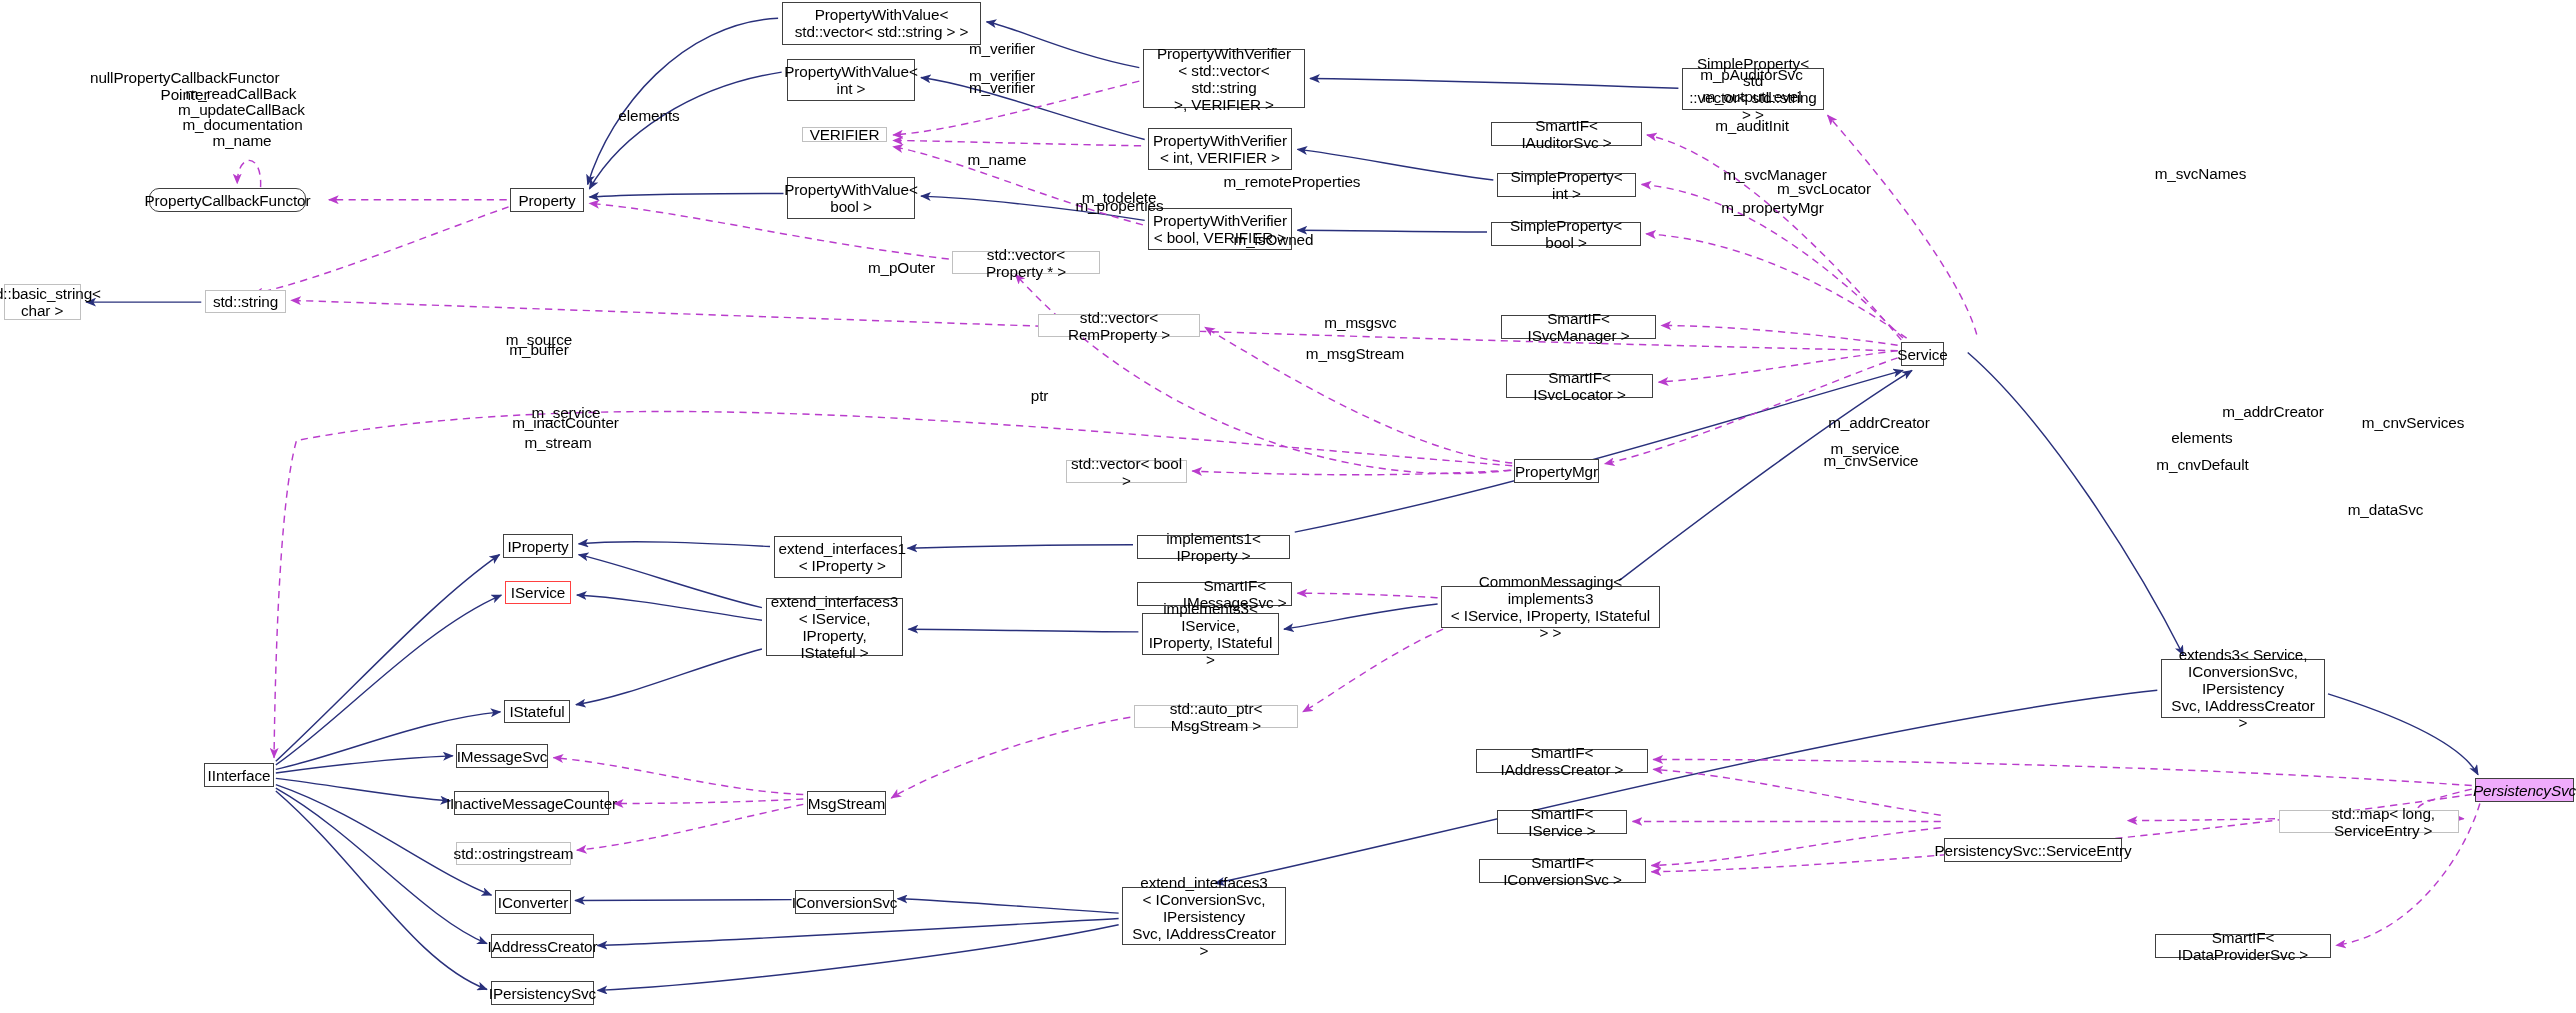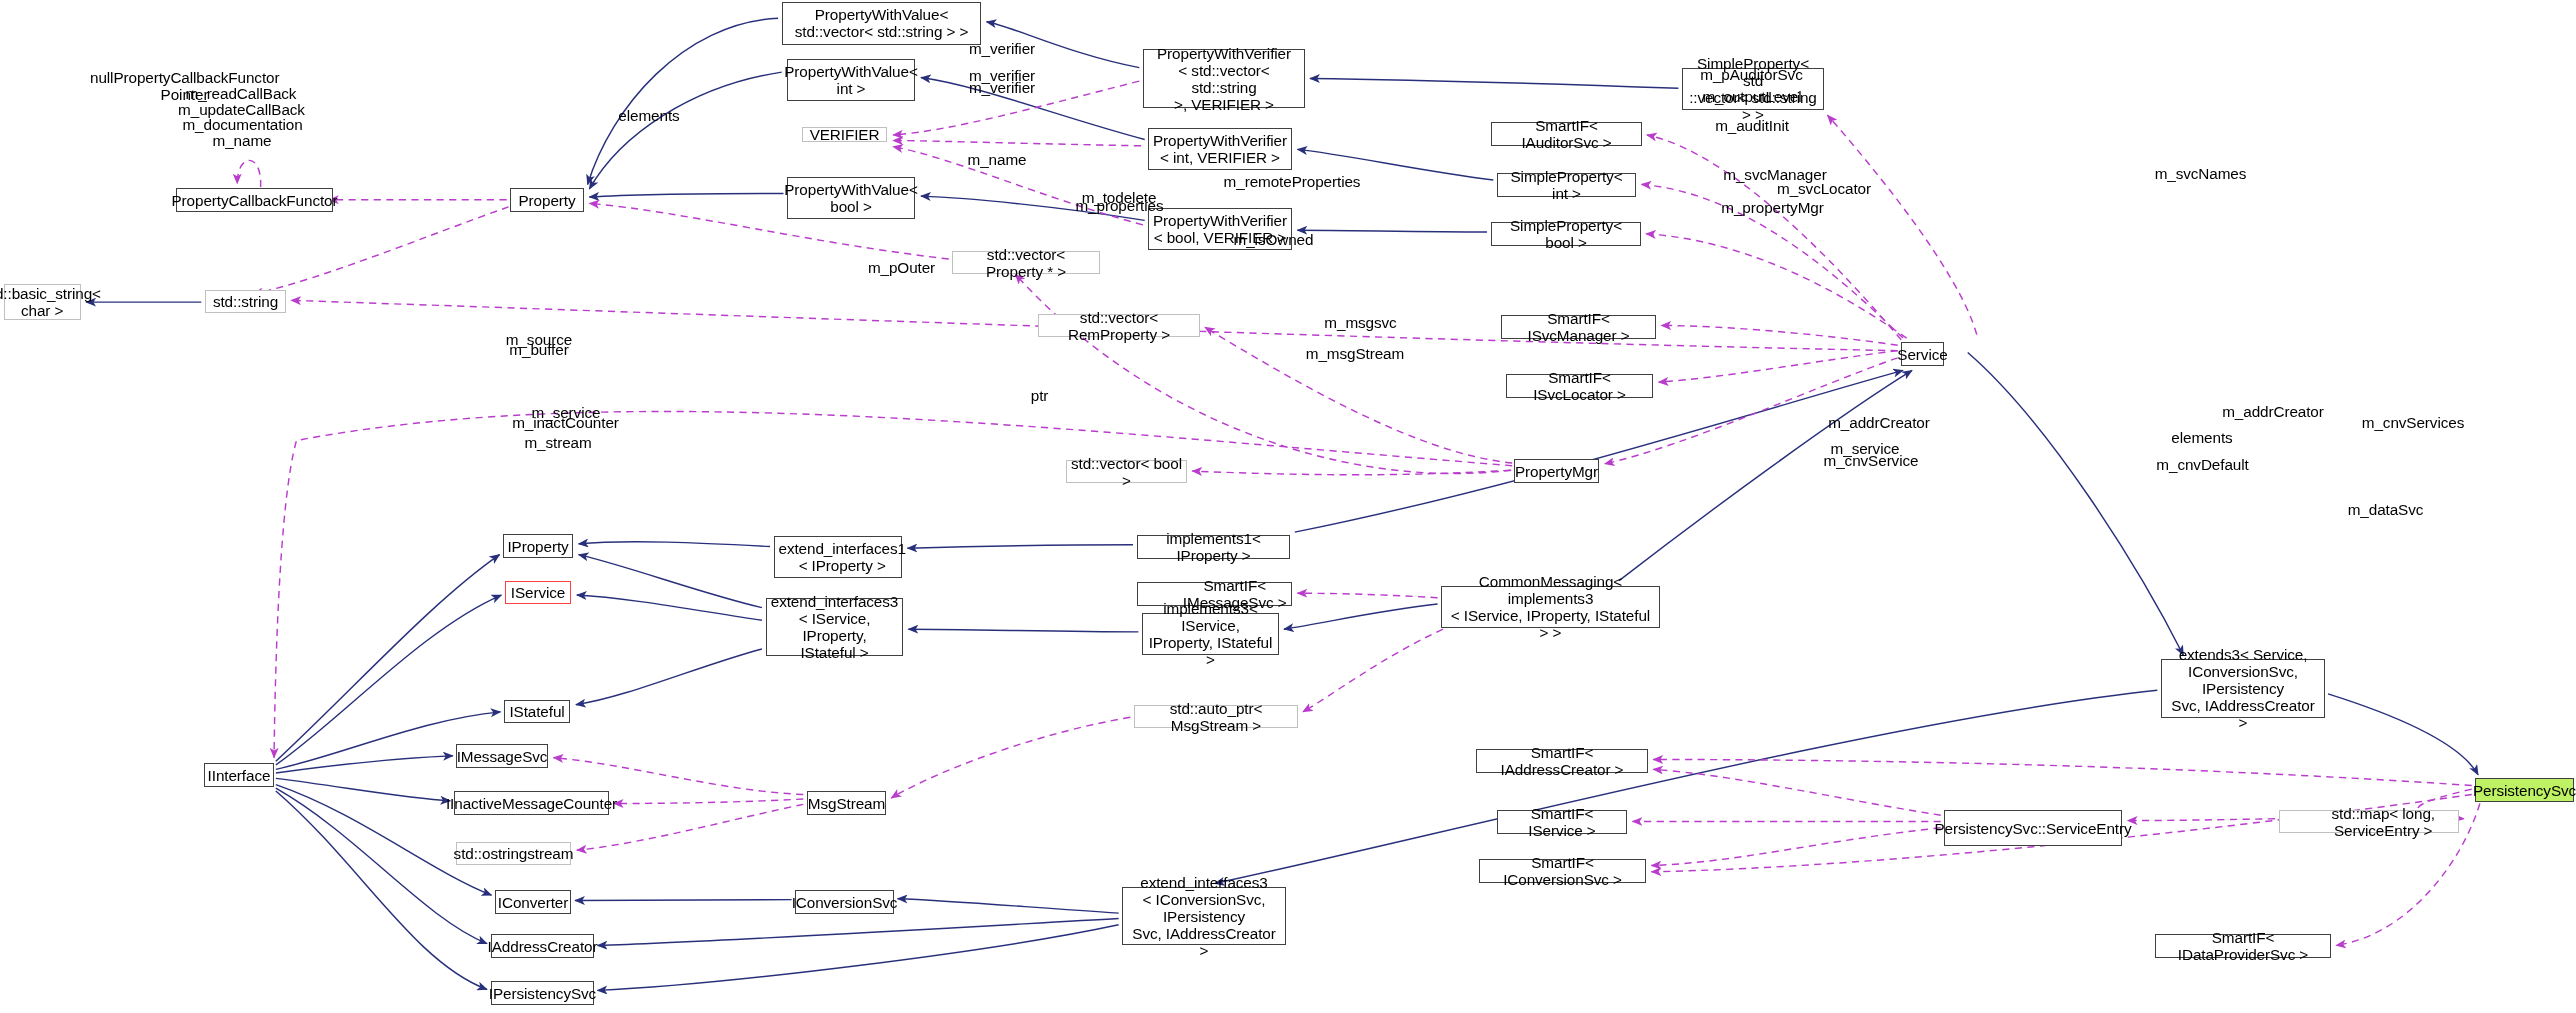--- a/index.html
+++ b/index.html
@@ -36,21 +36,22 @@
     color: #000000;
     white-space: pre-line;
     padding: 0.9px 3.6px;
     letter-spacing: -0.1px;
   }
   .node.light {
     border: 0.9px solid #c0c0c0;
   }
   .node.highlight {
     border: 0.9px solid #404040;
-    background: #bef264;
+    background: #f0abfc;
+    font-style: italic;
   }
   .node.redborder {
     border: 0.9px solid #ff4040;
   }
   .edge-label {
     position: absolute;
     font-size: 15.3px;
     line-height: 17px;
     color: #000000;
     background: transparent;
@@ -223,21 +224,21 @@
   <div class="node" style="left:1148px;top:128px;width:144px;height:42px;">PropertyWithVerifier
 &lt; int, VERIFIER &gt;</div>
   <div class="node" style="left:1491px;top:122px;width:151px;height:24px;">SmartIF&lt; IAuditorSvc &gt;</div>
   <div class="node" style="left:1497px;top:173px;width:139px;height:24px;">SimpleProperty&lt; int &gt;</div>
   <div class="node light" style="left:802px;top:127px;width:85px;height:15px;">VERIFIER</div>
   <div class="node" style="left:787px;top:177px;width:128px;height:42px;">PropertyWithValue&lt;
 bool &gt;</div>
   <div class="node" style="left:1148px;top:208px;width:144px;height:42px;">PropertyWithVerifier
 &lt; bool, VERIFIER &gt;</div>
   <div class="node" style="left:1491px;top:222px;width:150px;height:24px;">SimpleProperty&lt; bool &gt;</div>
-  <div class="node" style="left:176px;top:188px;width:157px;height:24px;">PropertyCallbackFunctor</div>
+  <div class="node" style="left:149px;top:188px;width:157px;height:24px;border-radius:10px;">PropertyCallbackFunctor</div>
   <div class="node" style="left:510px;top:188px;width:74px;height:24px;">Property</div>
   <div class="node light" style="left:952px;top:251px;width:148px;height:23.4px;">std::vector&lt; Property * &gt;</div>
   <div class="node light" style="left:3.6px;top:284px;width:77px;height:36px;">std::basic_string&lt;
 char &gt;</div>
   <div class="node light" style="left:205px;top:290px;width:81px;height:23.4px;">std::string</div>
   <div class="node light" style="left:1038px;top:314px;width:162px;height:23.4px;">std::vector&lt; RemProperty &gt;</div>
   <div class="node" style="left:1501px;top:315px;width:155px;height:24px;">SmartIF&lt; ISvcManager &gt;</div>
   <div class="node" style="left:1901px;top:342px;width:43px;height:24px;">Service</div>
   <div class="node" style="left:1506px;top:374px;width:147px;height:24px;">SmartIF&lt; ISvcLocator &gt;</div>
   <div class="node light" style="left:1066px;top:460px;width:121px;height:23.4px;">std::vector&lt; bool &gt;</div>
@@ -261,21 +262,21 @@
 Svc, IAddressCreator &gt;</div>
   <div class="node light" style="left:1134px;top:705px;width:164px;height:23.4px;">std::auto_ptr&lt; MsgStream &gt;</div>
   <div class="node" style="left:204px;top:763px;width:70px;height:24px;">IInterface</div>
   <div class="node" style="left:456px;top:744px;width:92px;height:24px;">IMessageSvc</div>
   <div class="node" style="left:807px;top:791px;width:79px;height:24px;">MsgStream</div>
   <div class="node" style="left:454px;top:791px;width:155px;height:24px;">IInactiveMessageCounter</div>
   <div class="node" style="left:1476px;top:749px;width:172px;height:24px;">SmartIF&lt; IAddressCreator &gt;</div>
   <div class="node light" style="left:2279px;top:810px;width:180px;height:23.4px;padding-left:32px;">std::map&lt; long, ServiceEntry &gt;</div>
   <div class="node highlight" style="left:2475px;top:778px;width:99px;height:24px;">PersistencySvc</div>
   <div class="node" style="left:1497px;top:810px;width:130px;height:24px;">SmartIF&lt; IService &gt;</div>
-  <div class="node" style="left:1944px;top:810px;width:178px;height:36px;">PersistencySvc::ServiceEntry</div>
+  <div class="node" style="left:1944px;top:838px;width:178px;height:24px;">PersistencySvc::ServiceEntry</div>
   <div class="node light" style="left:456px;top:842px;width:115px;height:23.4px;">std::ostringstream</div>
   <div class="node" style="left:1479px;top:859px;width:167px;height:24px;">SmartIF&lt; IConversionSvc &gt;</div>
   <div class="node" style="left:495px;top:890px;width:76px;height:24px;">IConverter</div>
   <div class="node" style="left:795px;top:890px;width:99px;height:24px;">IConversionSvc</div>
   <div class="node" style="left:1122px;top:887px;width:164px;height:58px;">extend_interfaces3
 &lt; IConversionSvc, IPersistency
 Svc, IAddressCreator &gt;</div>
   <div class="node" style="left:2155px;top:934px;width:176px;height:24px;">SmartIF&lt; IDataProviderSvc &gt;</div>
   <div class="node" style="left:491px;top:934px;width:103px;height:24px;">IAddressCreator</div>
   <div class="node" style="left:491px;top:981px;width:103px;height:24px;">IPersistencySvc</div>

